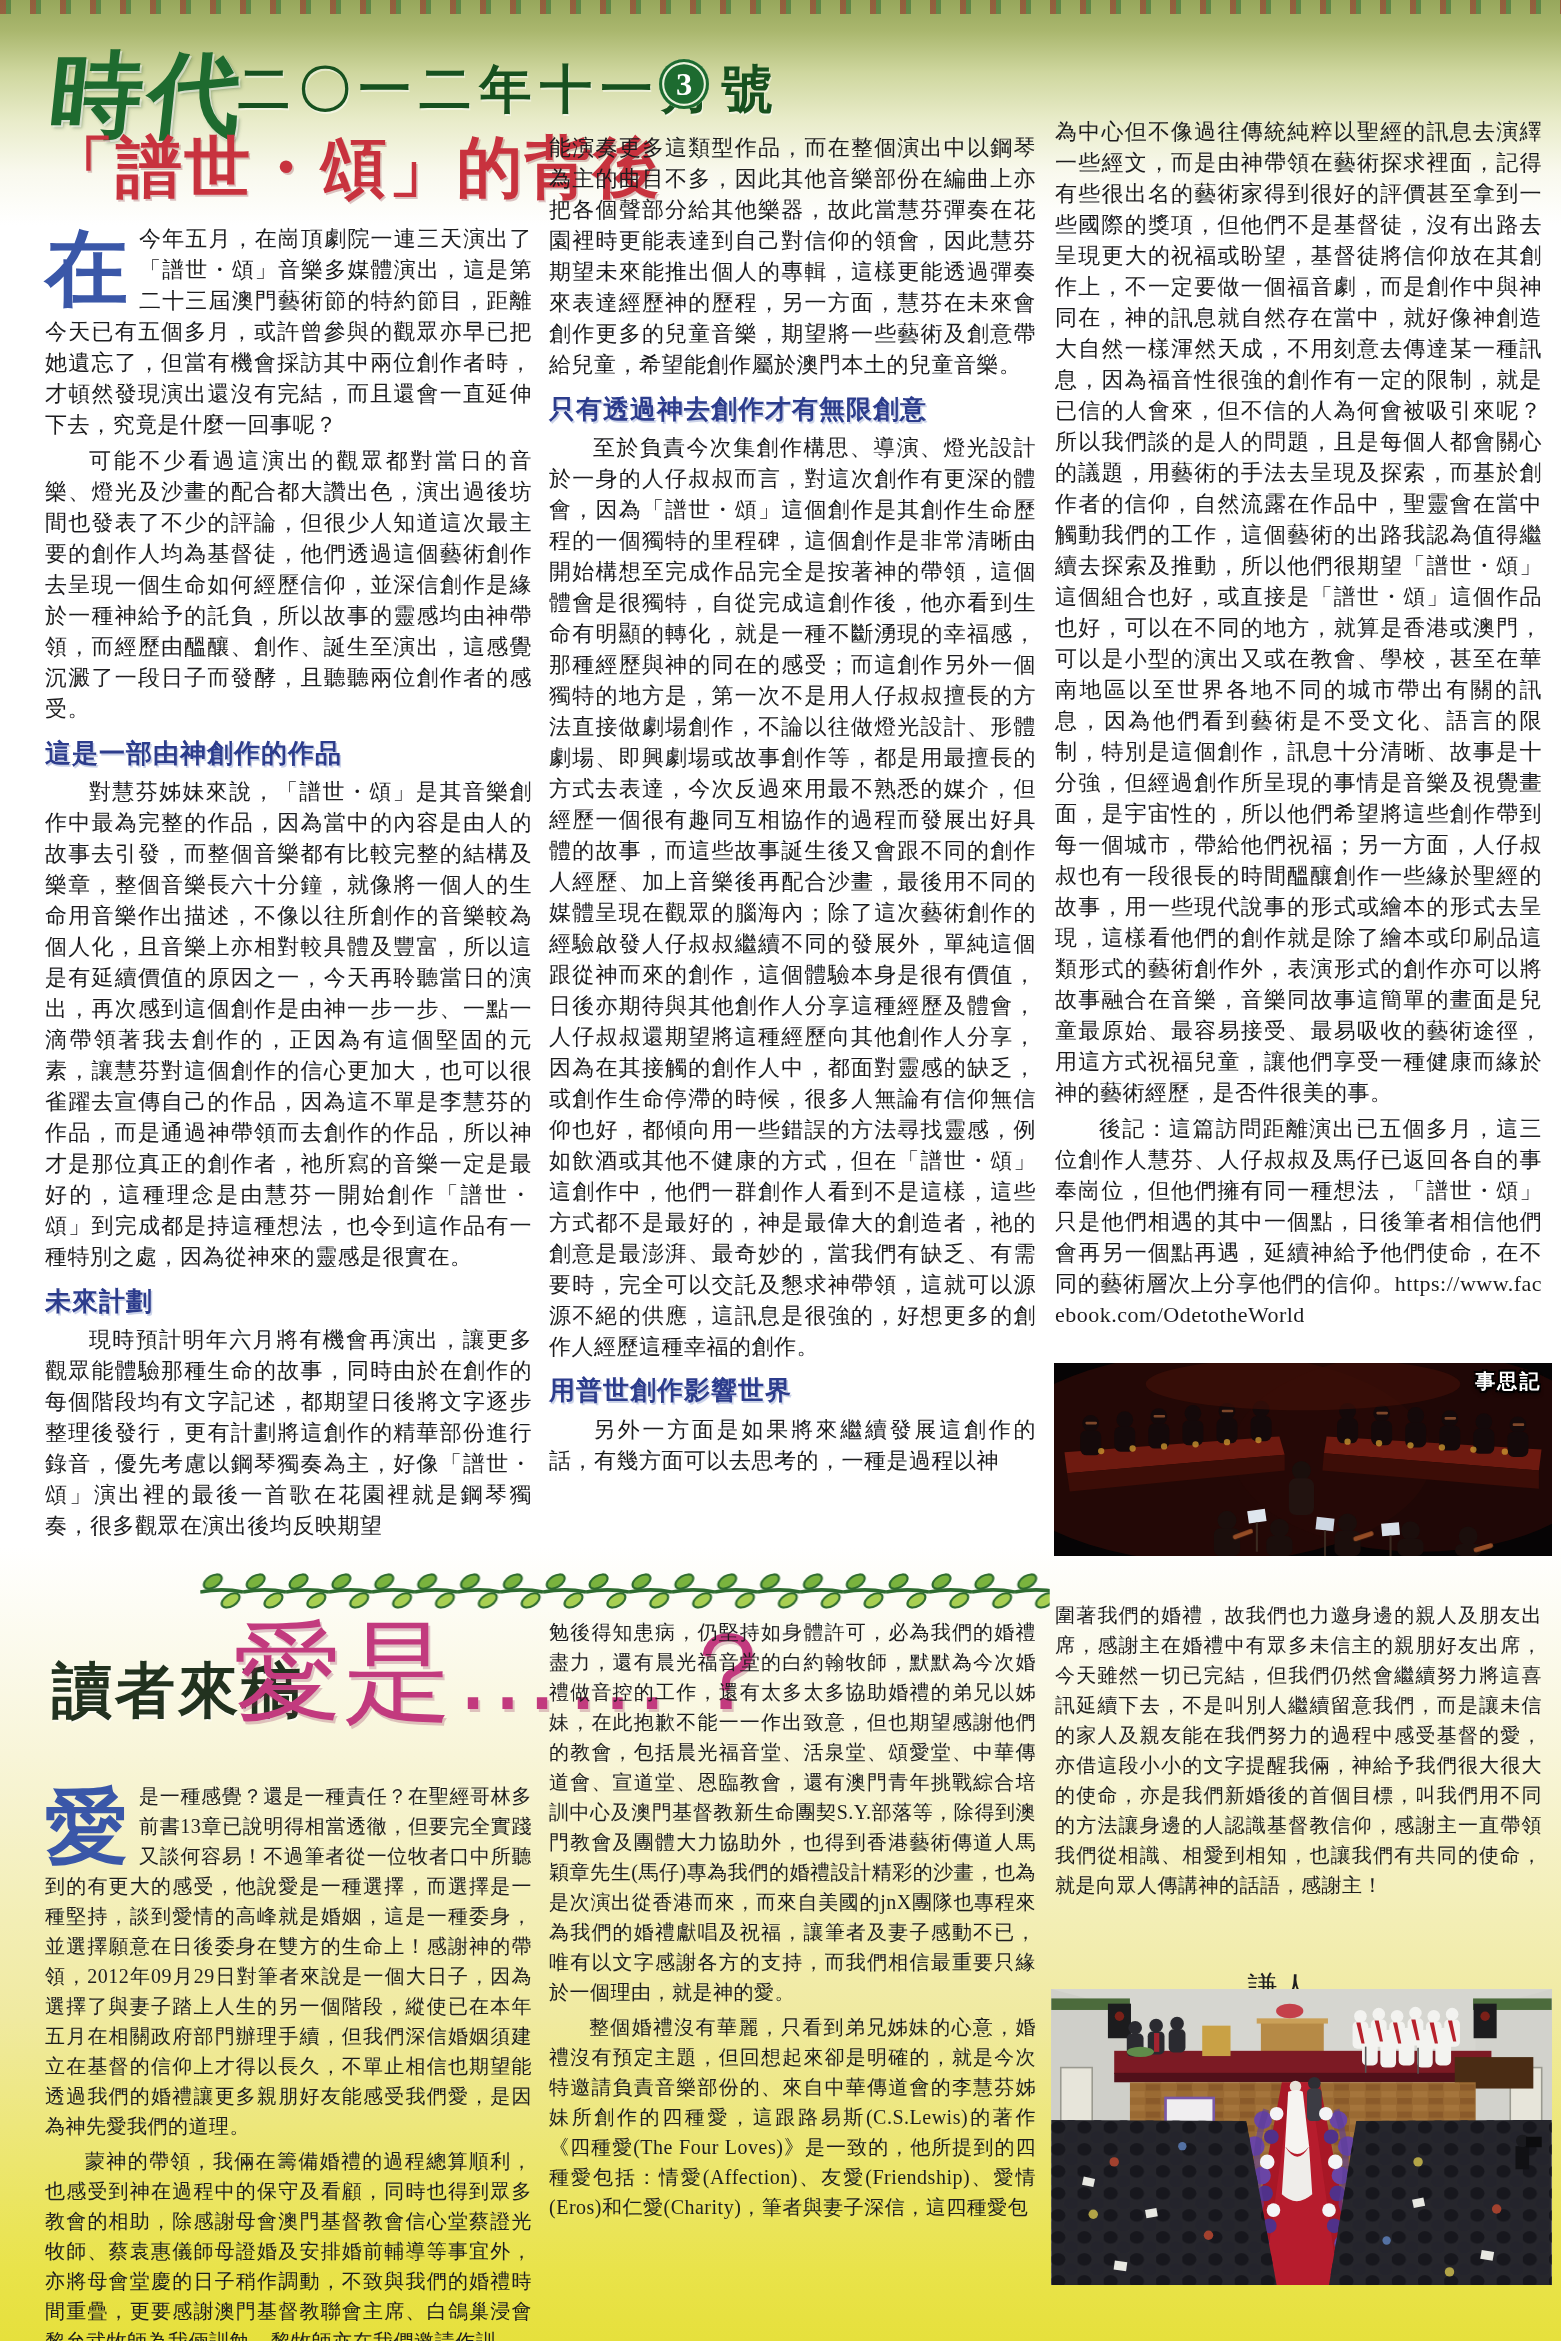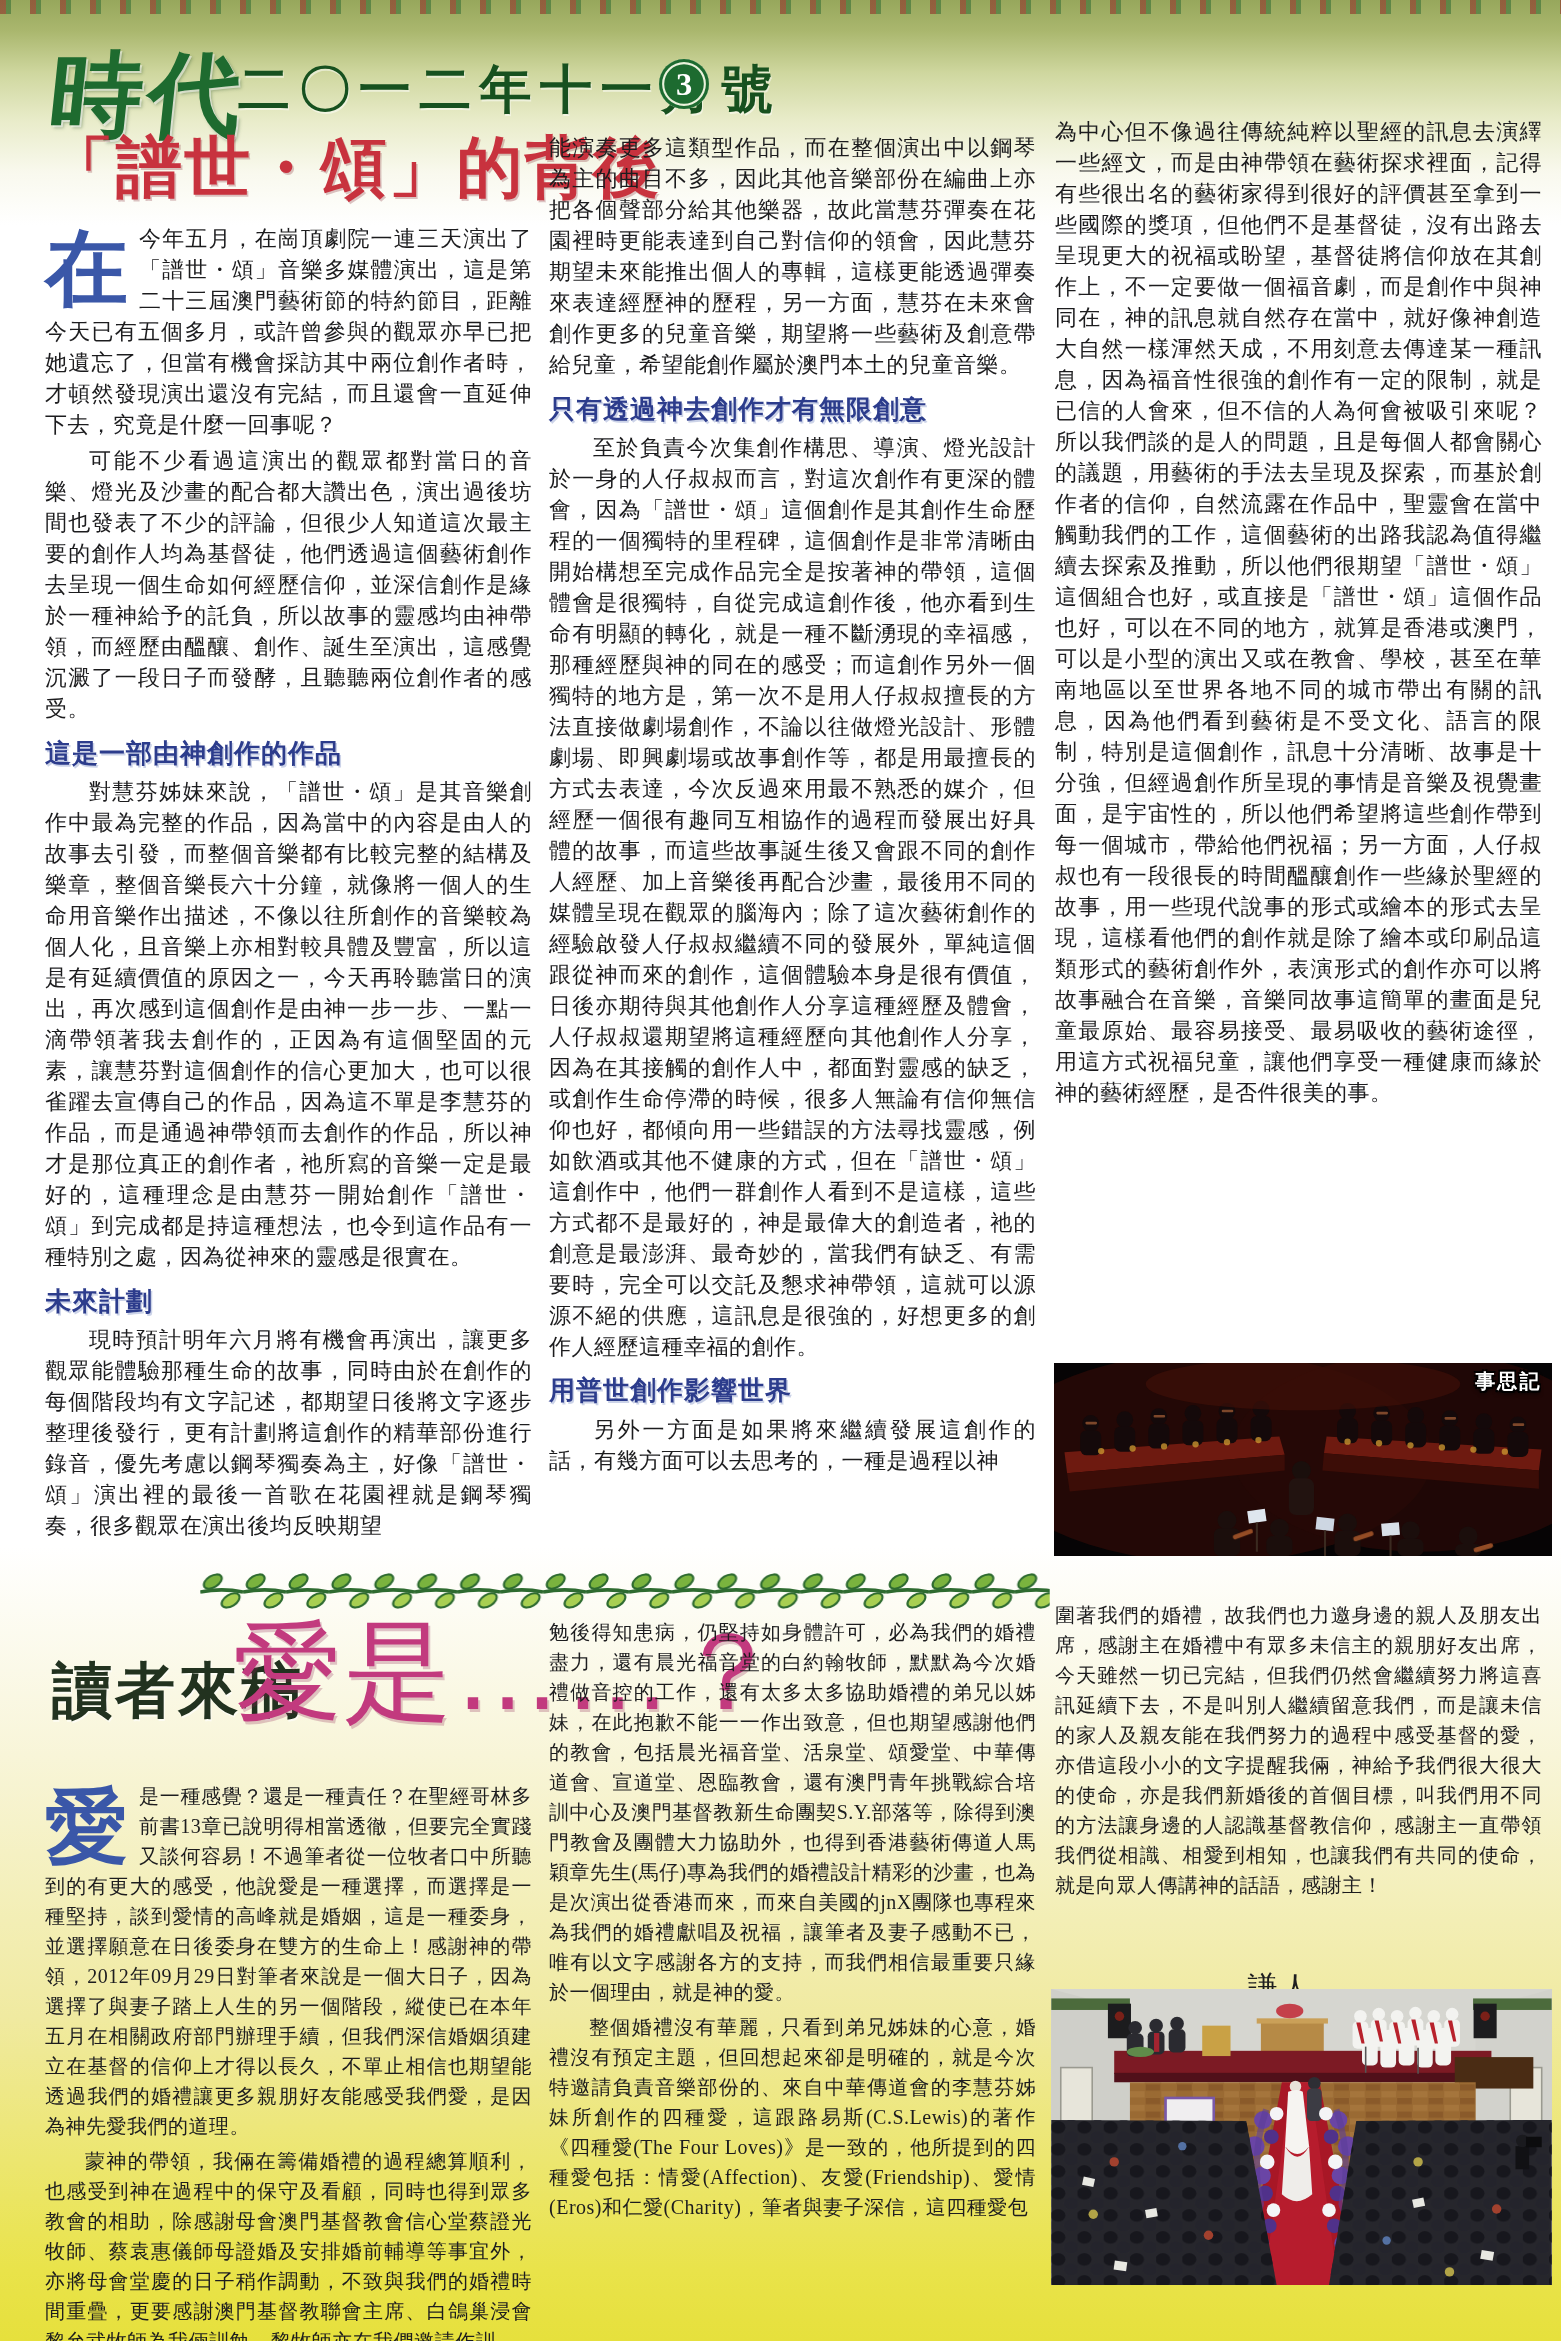--- a/index.html
+++ b/index.html
@@ -71,20 +71,23 @@
   <section class="col" style="left:549px;top:132px;">
     <p class="para cont">能演奏更多這類型作品，而在整個演出中以鋼琴為主的曲目不多，因此其他音樂部份在編曲上亦把各個聲部分給其他樂器，故此當慧芬彈奏在花園裡時更能表達到自己對信仰的領會，因此慧芬期望未來能推出個人的專輯，這樣更能透過彈奏來表達經歷神的歷程，另一方面，慧芬在未來會創作更多的兒童音樂，期望將一些藝術及創意帶給兒童，希望能創作屬於澳門本土的兒童音樂。</p>
     <h2 class="subhead">只有透過神去創作才有無限創意</h2>
     <p class="para">至於負責今次集創作構思、導演、燈光設計於一身的人仔叔叔而言，對這次創作有更深的體會，因為「譜世・頌」這個創作是其創作生命歷程的一個獨特的里程碑，這個創作是非常清晰由開始構想至完成作品完全是按著神的帶領，這個體會是很獨特，自從完成這創作後，他亦看到生命有明顯的轉化，就是一種不斷湧現的幸福感，那種經歷與神的同在的感受；而這創作另外一個獨特的地方是，第一次不是用人仔叔叔擅長的方法直接做劇場創作，不論以往做燈光設計、形體劇場、即興劇場或故事創作等，都是用最擅長的方式去表達，今次反過來用最不熟悉的媒介，但經歷一個很有趣同互相協作的過程而發展出好具體的故事，而這些故事誕生後又會跟不同的創作人經歷、加上音樂後再配合沙畫，最後用不同的媒體呈現在觀眾的腦海內；除了這次藝術創作的經驗啟發人仔叔叔繼續不同的發展外，單純這個跟從神而來的創作，這個體驗本身是很有價值，日後亦期待與其他創作人分享這種經歷及體會，人仔叔叔還期望將這種經歷向其他創作人分享，因為在其接觸的創作人中，都面對靈感的缺乏，或創作生命停滯的時候，很多人無論有信仰無信仰也好，都傾向用一些錯誤的方法尋找靈感，例如飲酒或其他不健康的方式，但在「譜世・頌」這創作中，他們一群創作人看到不是這樣，這些方式都不是最好的，神是最偉大的創造者，祂的創意是最澎湃、最奇妙的，當我們有缺乏、有需要時，完全可以交託及懇求神帶領，這就可以源源不絕的供應，這訊息是很強的，好想更多的創作人經歷這種幸福的創作。</p>
     <h2 class="subhead">用普世創作影響世界</h2>
     <p class="para">另外一方面是如果將來繼續發展這創作的話，有幾方面可以去思考的，一種是過程以神</p>
   </section>
 
   <section class="col" style="left:1055px;top:116px;">
     <p class="para cont">為中心但不像過往傳統純粹以聖經的訊息去演繹一些經文，而是由神帶領在藝術探求裡面，記得有些很出名的藝術家得到很好的評價甚至拿到一些國際的獎項，但他們不是基督徒，沒有出路去呈現更大的祝福或盼望，基督徒將信仰放在其創作上，不一定要做一個福音劇，而是創作中與神同在，神的訊息就自然存在當中，就好像神創造大自然一樣渾然天成，不用刻意去傳達某一種訊息，因為福音性很強的創作有一定的限制，就是已信的人會來，但不信的人為何會被吸引來呢？所以我們談的是人的問題，且是每個人都會關心的議題，用藝術的手法去呈現及探索，而基於創作者的信仰，自然流露在作品中，聖靈會在當中觸動我們的工作，這個藝術的出路我認為值得繼續去探索及推動，所以他們很期望「譜世・頌」這個組合也好，或直接是「譜世・頌」這個作品也好，可以在不同的地方，就算是香港或澳門，可以是小型的演出又或在教會、學校，甚至在華南地區以至世界各地不同的城市帶出有關的訊息，因為他們看到藝術是不受文化、語言的限制，特別是這個創作，訊息十分清晰、故事是十分強，但經過創作所呈現的事情是音樂及視覺畫面，是宇宙性的，所以他們希望將這些創作帶到每一個城市，帶給他們祝福；另一方面，人仔叔叔也有一段很長的時間醞釀創作一些緣於聖經的故事，用一些現代說事的形式或繪本的形式去呈現，這樣看他們的創作就是除了繪本或印刷品這類形式的藝術創作外，表演形式的創作亦可以將故事融合在音樂，音樂同故事這簡單的畫面是兒童最原始、最容易接受、最易吸收的藝術途徑，用這方式祝福兒童，讓他們享受一種健康而緣於神的藝術經歷，是否件很美的事。</p>
+    <p class="para">
+      <span>後記：這篇訪問距離演出已五個多月，這三位創作人慧芬、人仔叔叔及馬仔已返回各自的事奉崗位，但他們擁有同一種想法，「譜世・頌」只是他們相遇的其中一個點，日後筆者相信他們會再另一個點再遇，延續神給予他們使命，在不同的藝術層次上分享他們的信仰。</span><span class="url">https://www.facebook.com/OdetotheWorld</span>
+    </p>
   </section>
 
   <figure class="photo" style="left:1054px;top:1363px;width:498px;height:193px;">
     <svg width="498" height="193" viewBox="0 0 950 368">
       <rect width="950" height="368" fill="#060405"></rect>
       <ellipse cx="300" cy="180" rx="420" ry="200" fill="#2a0a06" opacity="0.8"></ellipse>
       <ellipse cx="700" cy="170" rx="360" ry="190" fill="#250906" opacity="0.8"></ellipse>
 
       <polygon points="20,170 430,140 440,175 25,210" fill="#6e1a10"></polygon>
       <polygon points="25,210 440,175 440,205 30,245" fill="#3c0d07"></polygon>

